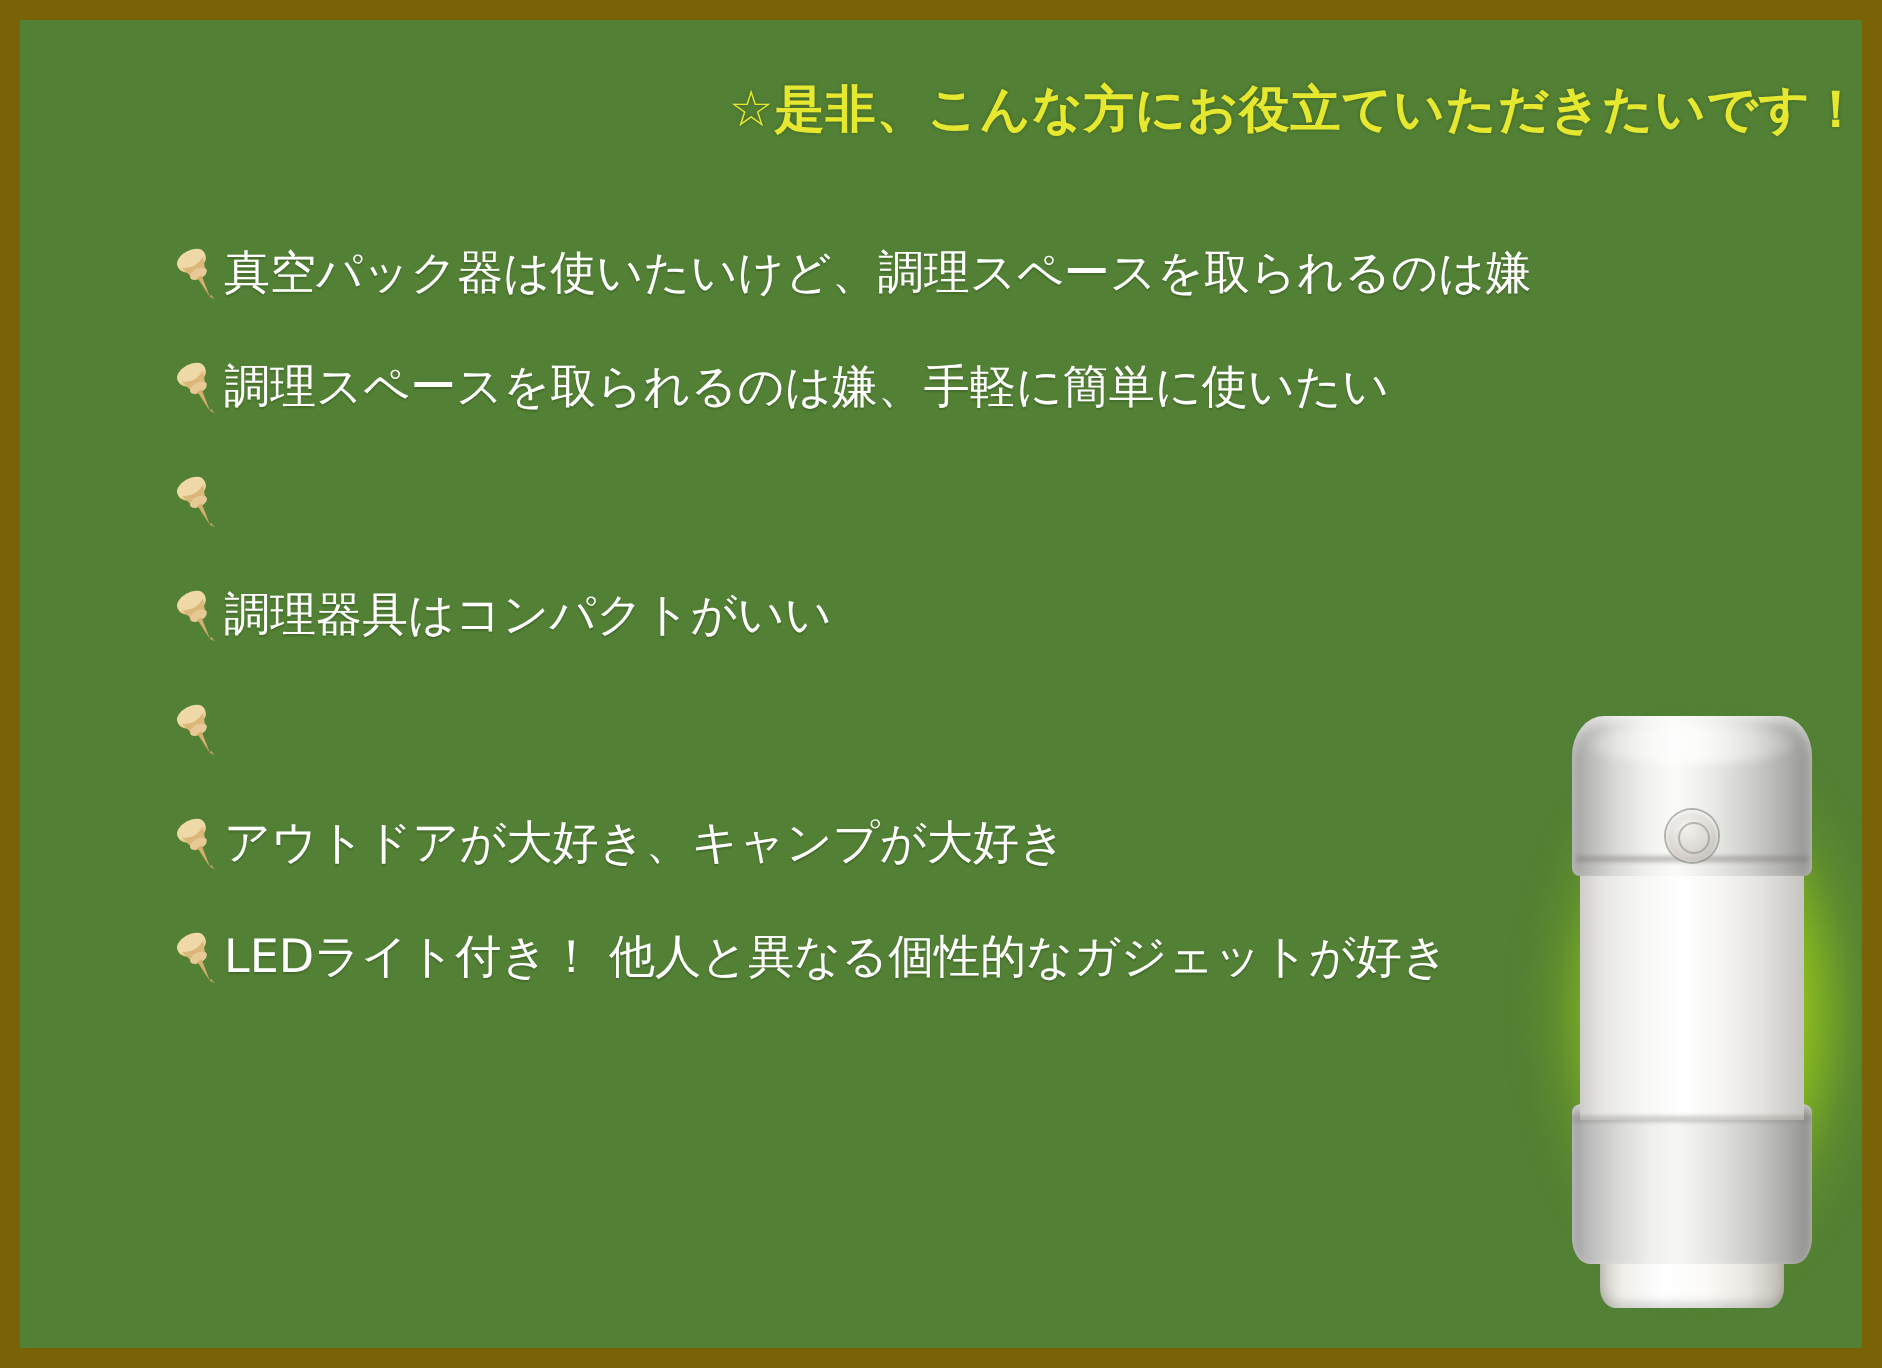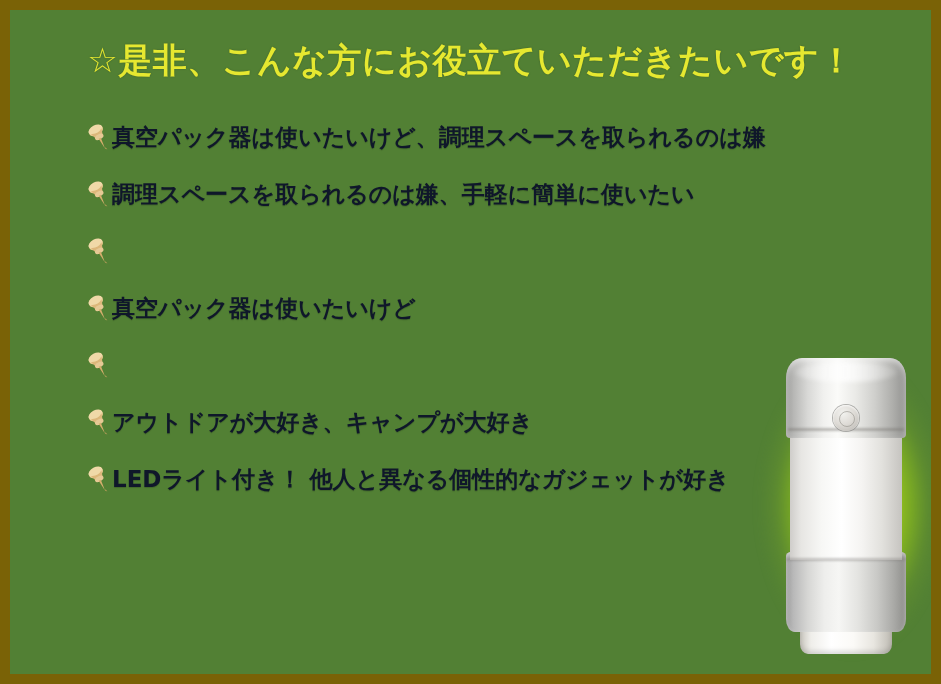--- a/index.html
+++ b/index.html
@@ -18,23 +18,23 @@
     overflow: hidden;
     font-family: "DejaVu Sans", "Liberation Sans", sans-serif;
   }
 
   
   .title {
     position: absolute;
     top: 30px;
     left: 0;
     width: 100%;
-    text-align: center;
+    text-align: right;
     color: #e6e830;
-    font-size: 34px;
+    font-size: 25px;
     font-weight: bold;
     letter-spacing: 0.5px;
     line-height: 1.2;
     white-space: nowrap;
     text-shadow: 0 0 2px rgba(0,0,0,0.25);
   }
 
   
   .bullet-list {
     position: absolute;
@@ -55,23 +55,23 @@
   .pin-icon {
     position: absolute;
     left: 0;
     top: 50%;
     width: 26px;
     height: 30px;
     transform: translateY(-52%);
     display: block;
   }
   .bullet-text {
-    color: #0f172a;
+    color: #ffffff;
     font-size: 23px;
-    font-weight: bold;
+    font-weight: normal;
     line-height: 1.1;
     white-space: nowrap;
     text-shadow: 0 1px 1px rgba(0,0,0,0.18);
   }
 
   
   #product {
     position: absolute;
     left: 744px;
     top: 318px;
@@ -262,21 +262,21 @@
           <g transform="rotate(-28 13 14)">
             <ellipse cx="13" cy="7.5" rx="7.5" ry="5" fill="#e8c98f"></ellipse>
             <ellipse cx="13" cy="6.5" rx="7.5" ry="4.6" fill="#f0d9a8"></ellipse>
             <path d="M7 8 Q13 12 19 8 L17 14 Q13 17 9 14 Z" fill="#dcb77a"></path>
             <ellipse cx="13" cy="14.5" rx="4.6" ry="2.6" fill="#e6c995"></ellipse>
             <path d="M11.6 16 L12.6 27.5 L14 16 Z" fill="#d6ae6d"></path>
             <path d="M12.6 27.5 L14.2 29.6 L13.6 26.6 Z" fill="#c79f5e"></path>
           </g>
         </svg>
       </span>
-      <span class="bullet-text">真空パック器は使いたいけど</span>
+      <span class="bullet-text">調理器具はコンパクトがいい</span>
     </li>
 
     <li class="bullet-item">
       <span class="pin-icon">
         <svg viewBox="0 0 26 30" width="26" height="30" aria-hidden="true">
           <g transform="rotate(-28 13 14)">
             <ellipse cx="13" cy="7.5" rx="7.5" ry="5" fill="#e8c98f"></ellipse>
             <ellipse cx="13" cy="6.5" rx="7.5" ry="4.6" fill="#f0d9a8"></ellipse>
             <path d="M7 8 Q13 12 19 8 L17 14 Q13 17 9 14 Z" fill="#dcb77a"></path>
             <ellipse cx="13" cy="14.5" rx="4.6" ry="2.6" fill="#e6c995"></ellipse>

